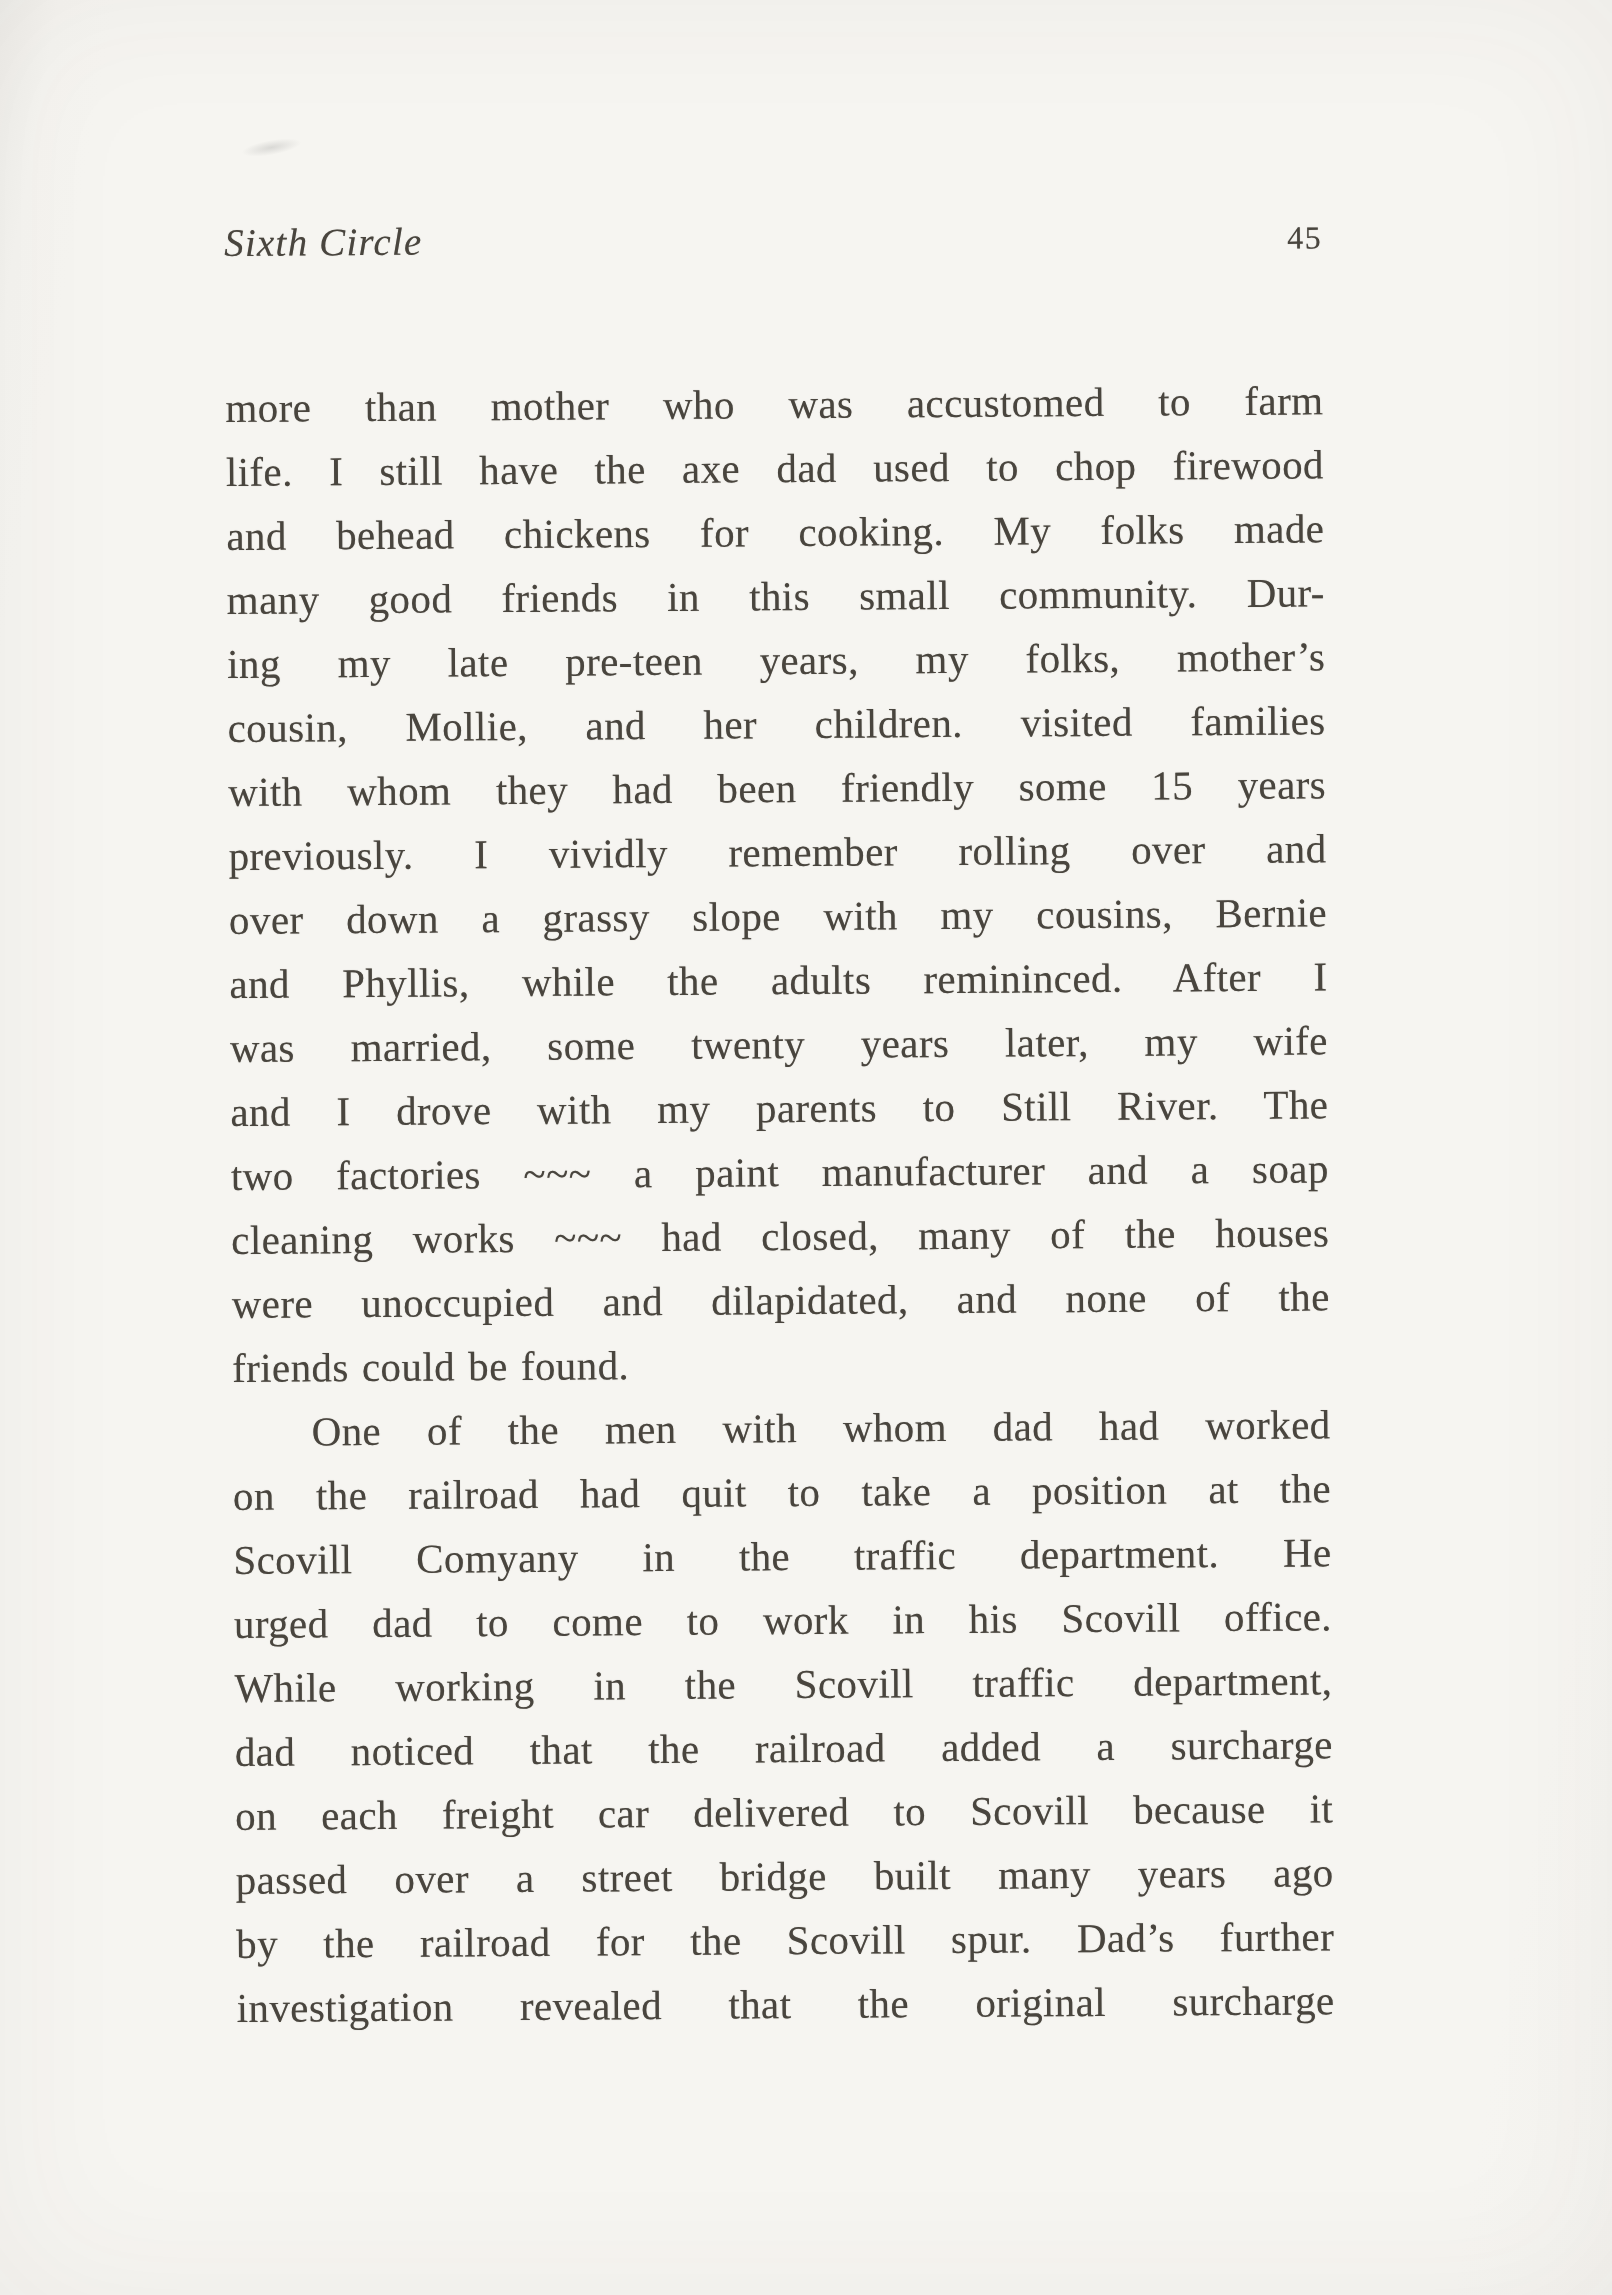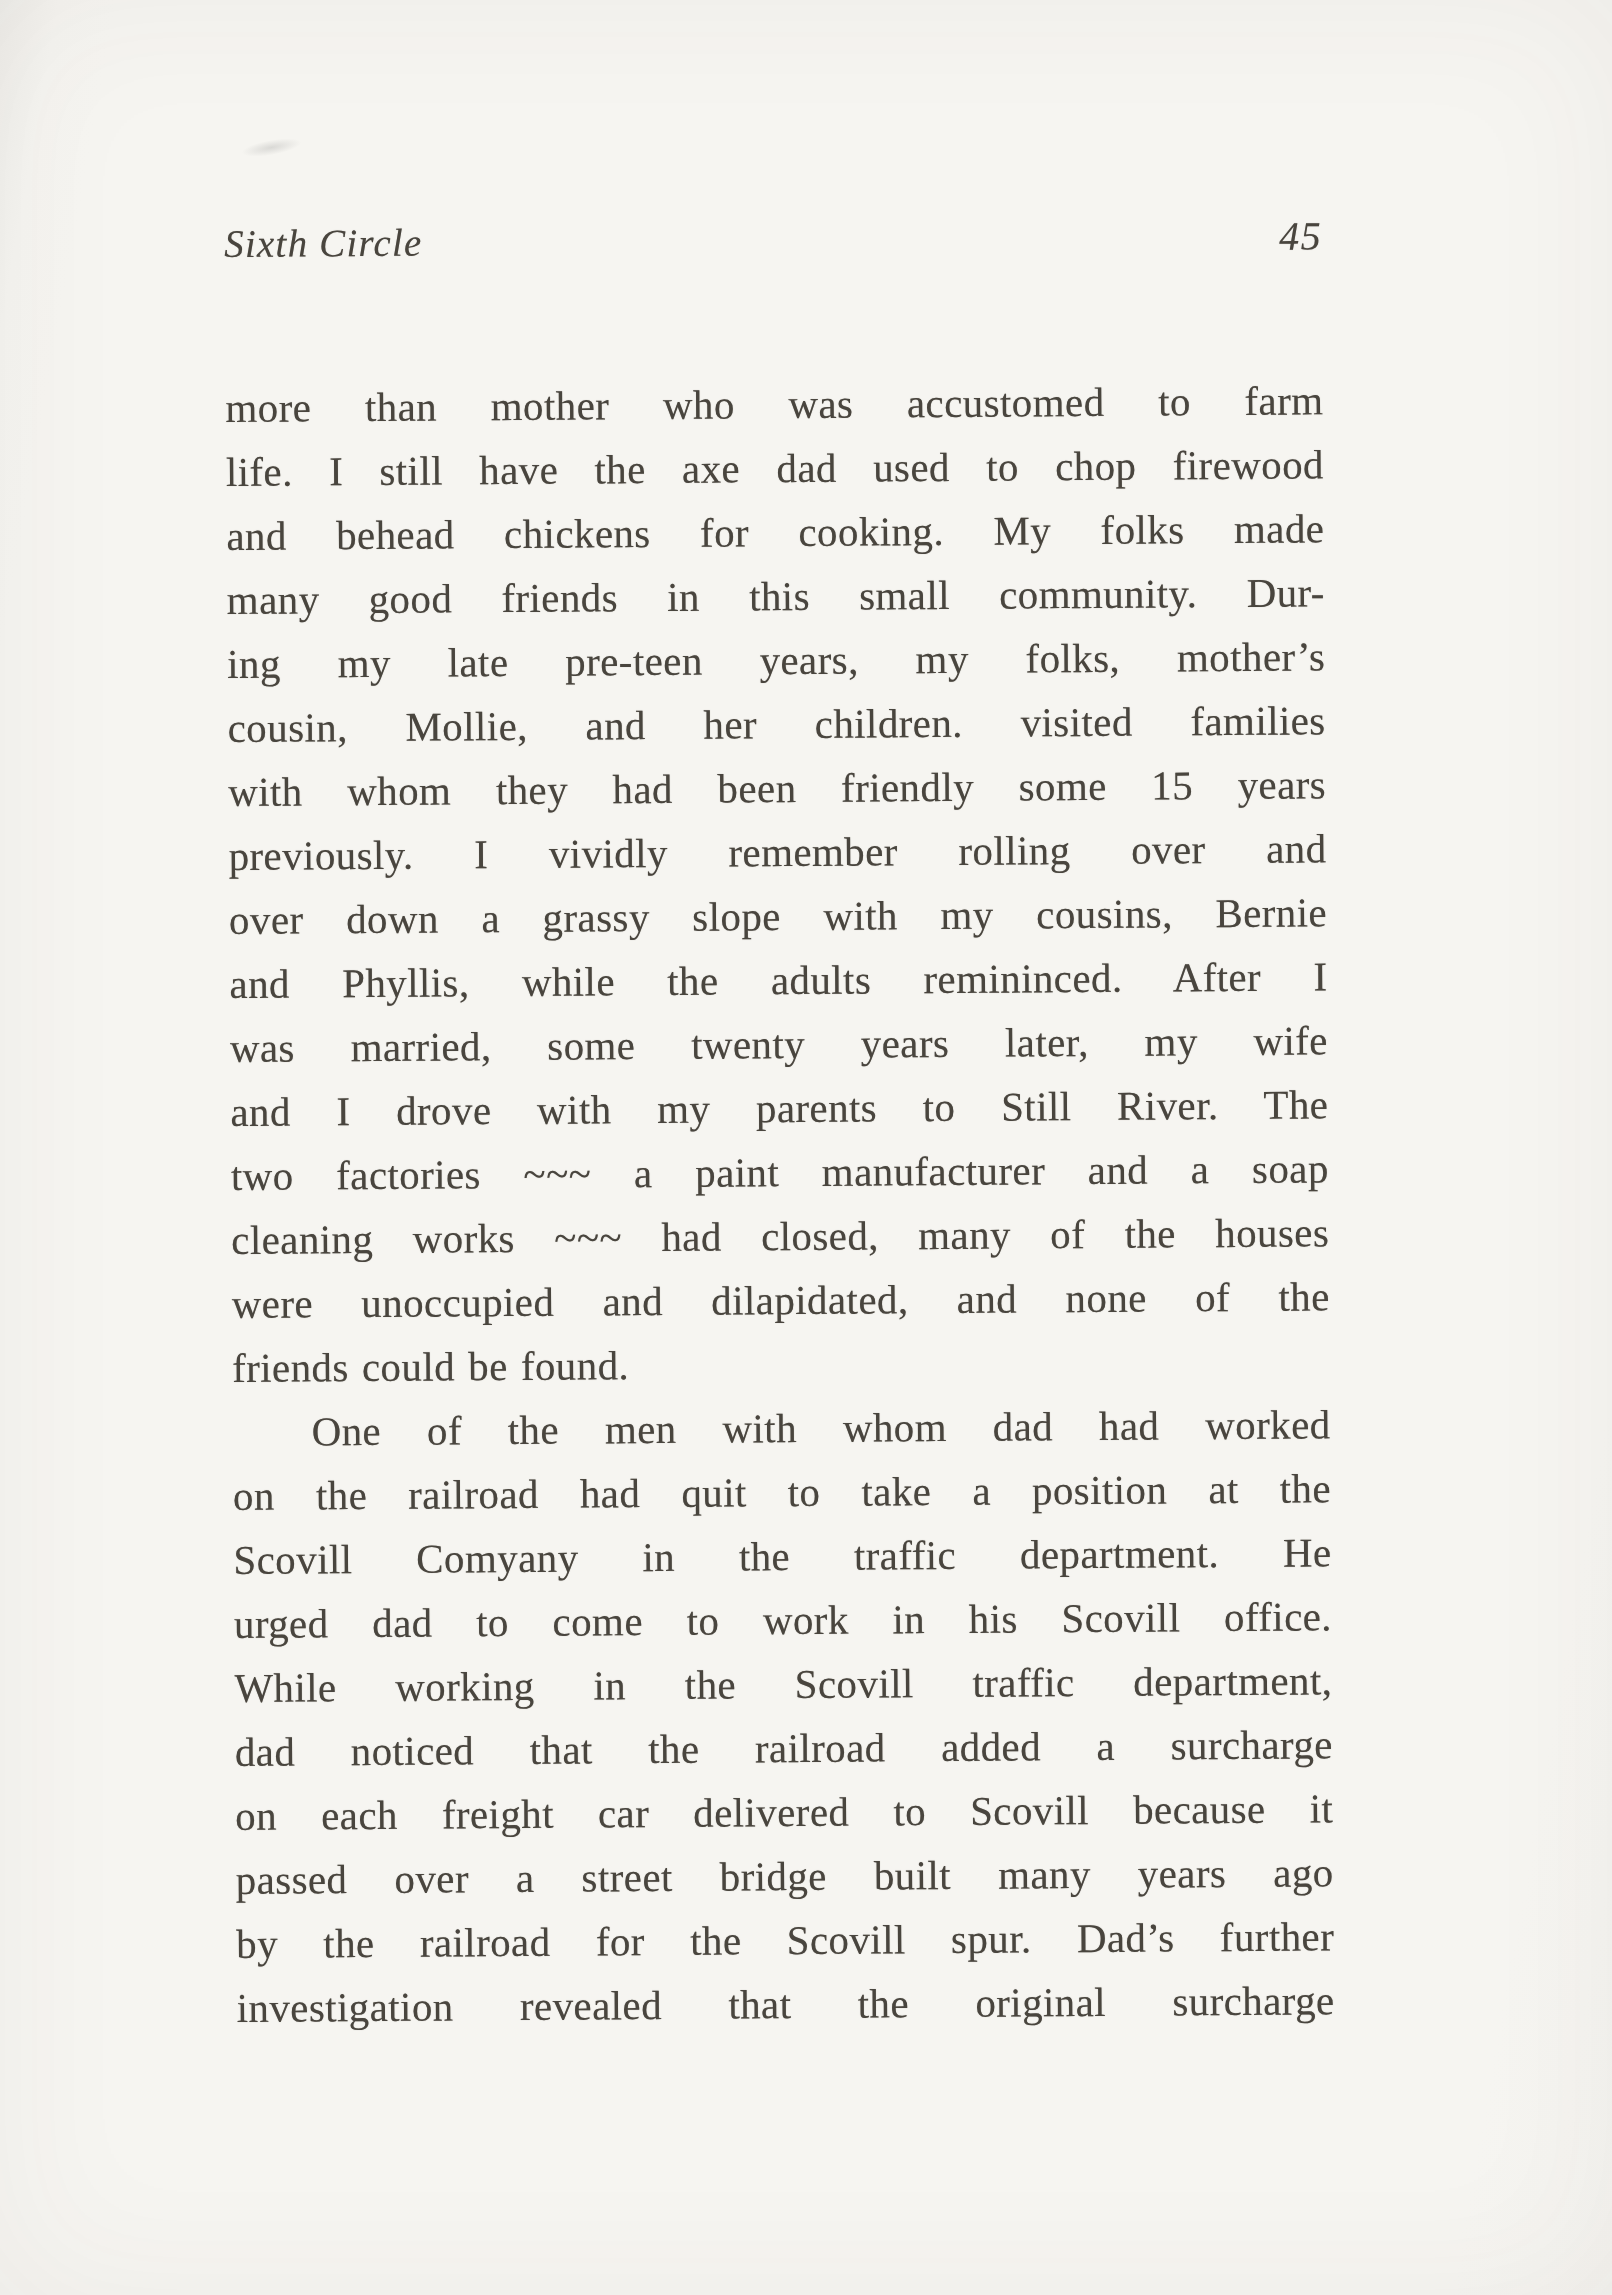--- a/index.html
+++ b/index.html
@@ -56,24 +56,23 @@
     justify-content: space-between;
     align-items: baseline;
   }
   .head-title {
     font-style: italic;
     font-size: 39px;
     letter-spacing: 1.2px;
     text-shadow: 0 0 0.8px rgba(73,69,62,0.45);
   }
   .page-number {
-    font-size: 40px;
+    font-size: 32px;
     letter-spacing: 1.6px;
     text-shadow: 0 0 0.8px rgba(73,69,62,0.45);
-    font-style: italic;
   }
   .text-block {
     position: absolute;
     left: 229px;
     top: 372px;
     width: 1098px;
     font-size: 41px;
   }
   .paragraph {
     margin: 0;

